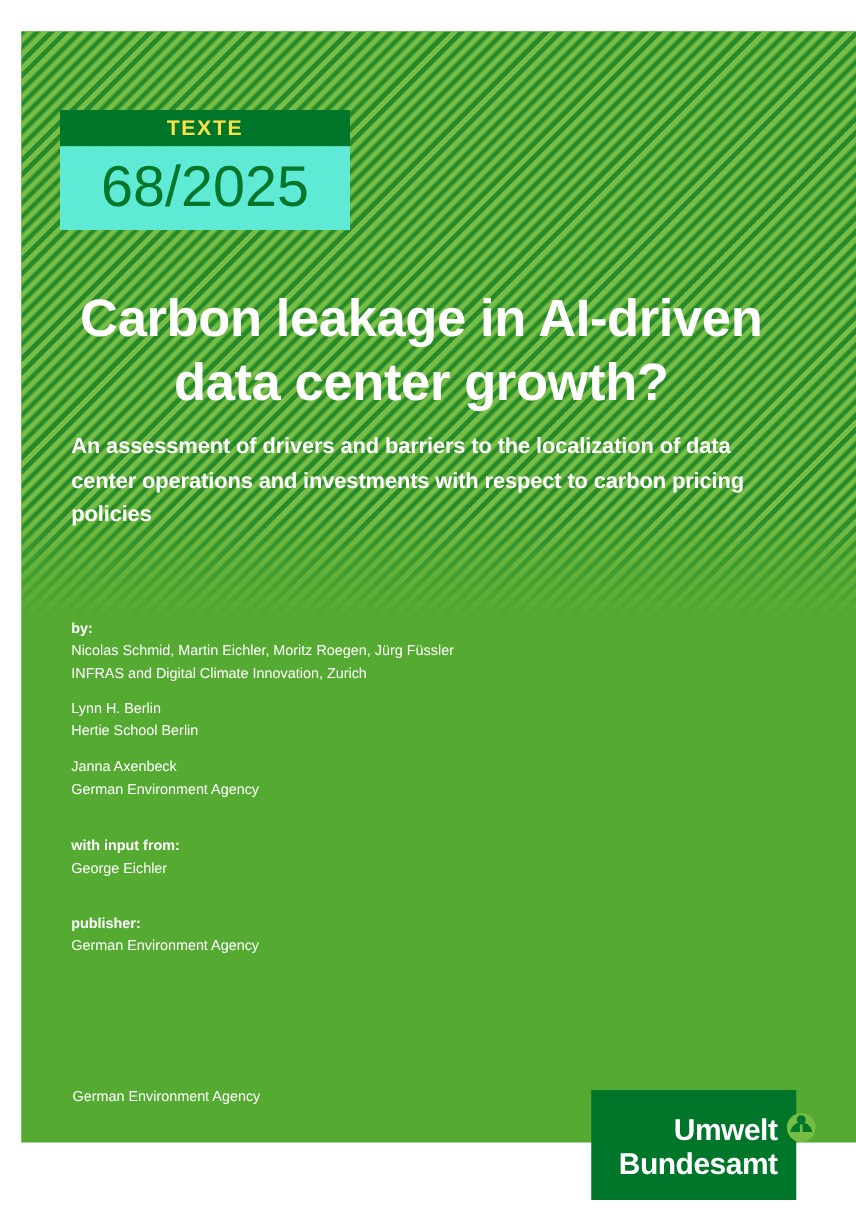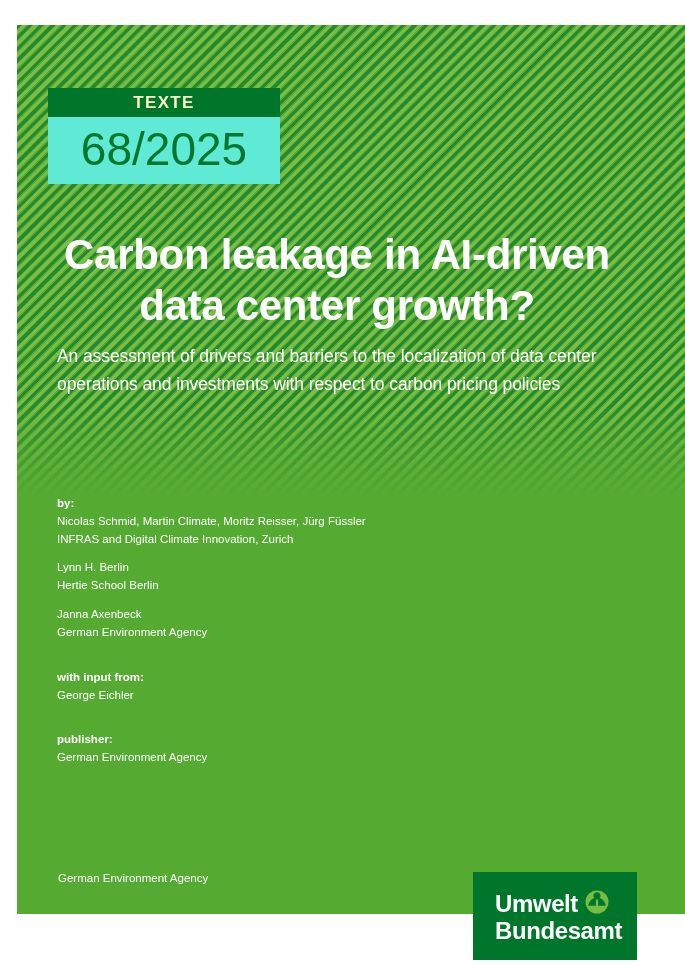--- a/index.html
+++ b/index.html
@@ -58,21 +58,21 @@
 
   
   #issue-badge {
     position: absolute;
     left: 31px;
     top: 63px;
     width: 232px;
   }
   #issue-badge-label {
     background: #00762b;
-    color: #fef9c3;
+    color: #fde047;
     font-size: 17px;
     font-weight: bold;
     letter-spacing: 1.3px;
     text-align: center;
     padding: 6px 0 6px 0;
     line-height: 1;
   }
   #issue-badge-number {
     background: #5eead4;
     color: #00762b;
@@ -96,21 +96,21 @@
     font-size: 42px;
     font-weight: bold;
     line-height: 1.22;
     margin: 0;
     letter-spacing: -0.3px;
     text-align: center;
   }
   #subtitle {
     color: #ffffff;
     font-size: 17.5px;
-    font-weight: normal;
+    font-weight: bold;
     line-height: 1.55;
     margin: 12px 0 11px 0;
     letter-spacing: -0.1px;
   }
 
   
   #credits {
     position: absolute;
     left: 40px;
     top: 470px;
@@ -156,20 +156,21 @@
     position: absolute;
     left: 22px;
     top: 18px;
     display: flex;
     flex-direction: column;
     line-height: 1.06;
   }
   #uba-logo-row-1 {
     display: flex;
     align-items: center;
+    margin-left: 44px;
   }
   .uba-word {
     color: #ffffff;
     font-size: 24px;
     font-weight: bold;
     letter-spacing: -0.4px;
   }
   #uba-mark {
     margin-left: 7px;
     flex: 0 0 auto;
@@ -188,21 +189,21 @@
   </div>
 
   <div id="title-block">
     <h1 id="main-title">Carbon leakage in AI-driven data center growth?</h1>
     <p id="subtitle">An assessment of drivers and barriers to the localization of data center operations and investments with respect to carbon pricing policies</p>
   </div>
 
   <div id="credits">
       <div class="credit-group">
         <div class="credit-line heading">by:</div>
-        <div class="credit-line">Nicolas Schmid, Martin Climate, Moritz Reisser, Jürg Füssler</div>
+        <div class="credit-line">Nicolas Schmid, Martin Eichler, Moritz Roegen, Jürg Füssler</div>
         <div class="credit-line">INFRAS and Digital Climate Innovation, Zurich</div>
       </div>
       <div class="credit-group">
         <div class="credit-line">Lynn H. Berlin</div>
         <div class="credit-line">Hertie School Berlin</div>
       </div>
       <div class="credit-group">
         <div class="credit-line">Janna Axenbeck</div>
         <div class="credit-line">German Environment Agency</div>
       </div>

